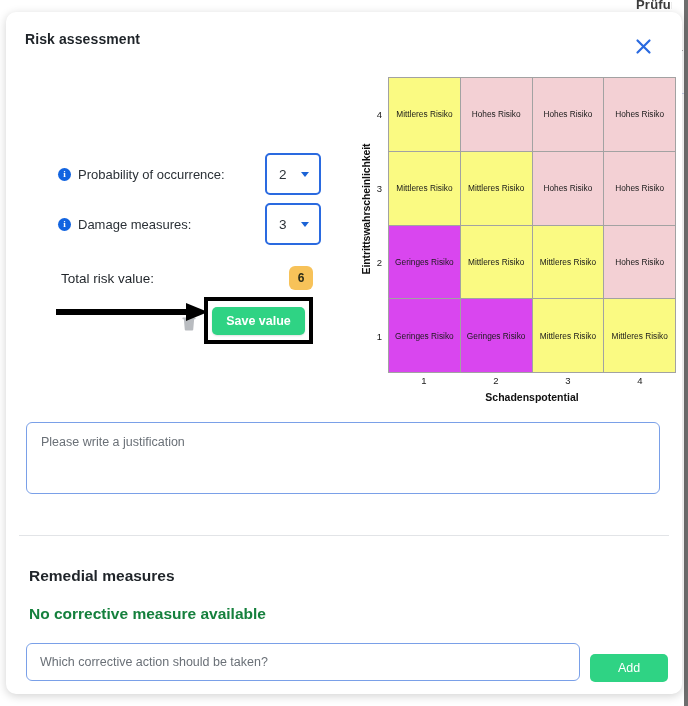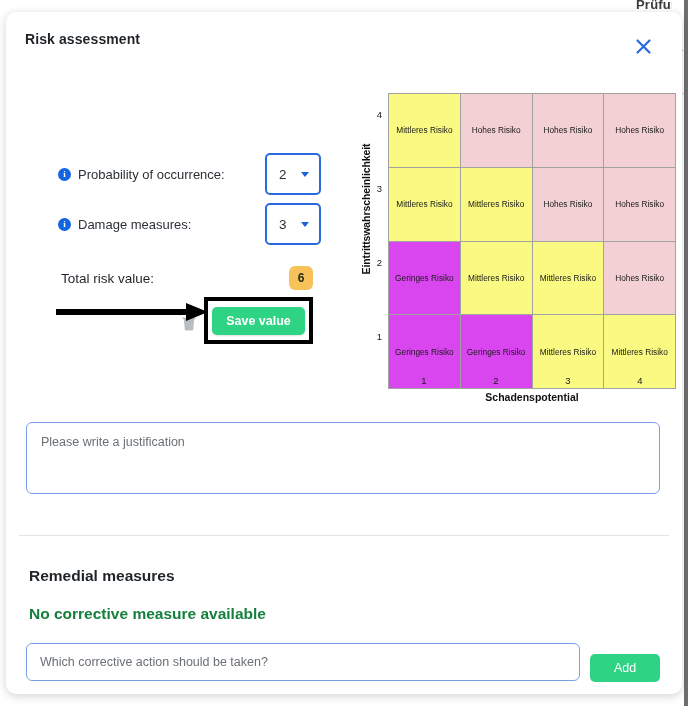--- a/index.html
+++ b/index.html
@@ -290,21 +290,20 @@
     position: absolute;
     left: 46px;
     top: 0;
     width: 288px;
     height: 296px;
     display: grid;
     grid-template-columns: repeat(4, 1fr);
     grid-template-rows: repeat(4, 1fr);
     border-top: 1px solid #a2a2a2;
     border-left: 1px solid #a2a2a2;
-    margin-top: 16px;
   }
   .cell {
     border-right: 1px solid #a2a2a2;
     border-bottom: 1px solid #a2a2a2;
     display: flex;
     align-items: center;
     justify-content: center;
     font-size: 8.3px;
     color: #1a1a1a;
     text-align: center;
@@ -397,21 +396,21 @@
     color: #a16207;
     outline: none;
     background: #fff;
   }
   .measure-input::placeholder { color: #6a7077; }
 
   .add-btn {
     position: absolute;
     left: 584px;
     top: 642px;
-    width: 70px;
+    width: 78px;
     height: 28px;
     background: #2fd384;
     border: none;
     border-radius: 5px;
     color: #ffffff;
     font-size: 12.5px;
     font-weight: 400;
     font-family: "Liberation Sans", sans-serif;
     cursor: pointer;
   }

